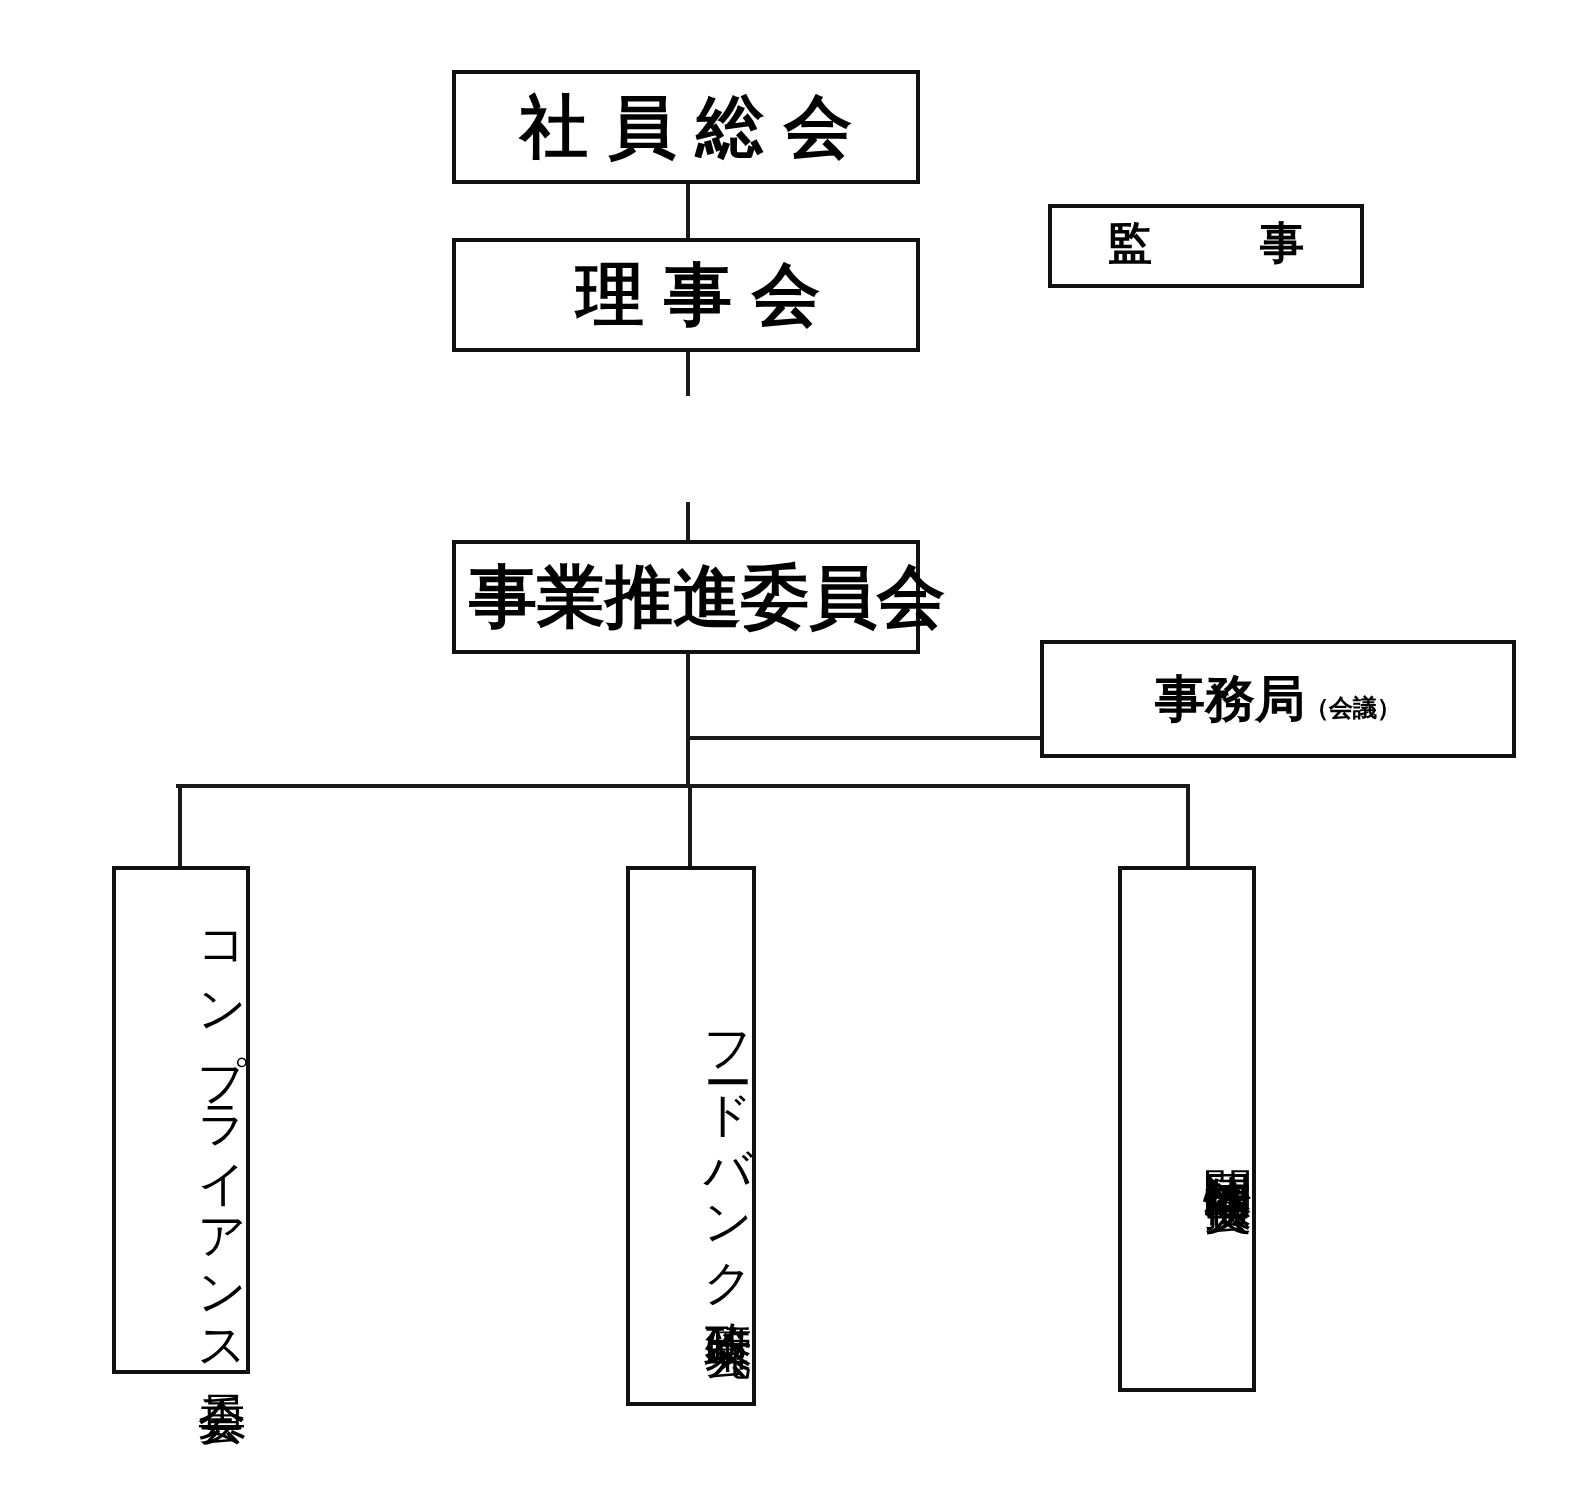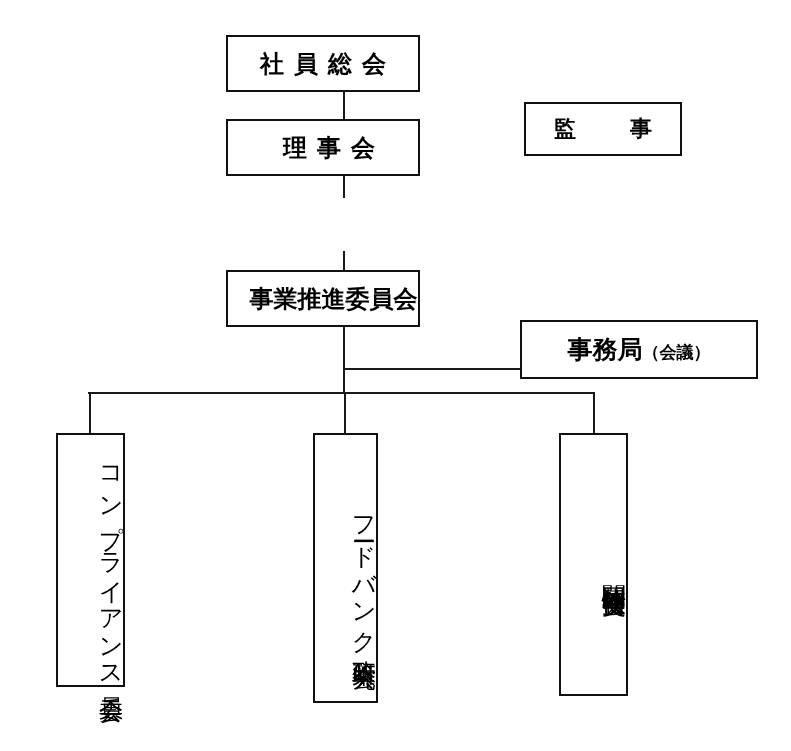--- a/index.html
+++ b/index.html
@@ -26,23 +26,23 @@
     align-items: center;
     justify-content: center;
     color: #000000;
     font-weight: bold;
     z-index: 2;
   }
 
   
   .spine-box {
     left: 226px;
-    width: 194px;
+    width: 234px;
     height: 57px;
-    font-size: 24px;
+    font-size: 34px;
     align-items: center;
   }
   .spine-label {
     letter-spacing: 10px;
     text-indent: 10px;
     white-space: nowrap;
     line-height: 1;
   }
   .spine-label.tight {
     letter-spacing: 0px;
@@ -52,21 +52,21 @@
   #box-general-meeting { top: 35px; }
   #box-board          { top: 119px; padding-left: 12px; }
   #box-representative { top: 196px; }
   #box-promotion      { top: 270px; padding-left: 21px; }
 
   
   #box-auditor {
     left: 524px;
     top: 102px;
     width: 158px;
-    height: 54px;
+    height: 42px;
     font-size: 22px;
   }
   #box-auditor .spine-label {
     letter-spacing: 16px;
     text-indent: 16px;
   }
 
   
   #box-secretariat {
     left: 520px;
@@ -76,21 +76,21 @@
     font-size: 25px;
   }
   .secretariat-inner {
     display: flex;
     align-items: baseline;
     justify-content: center;
     white-space: nowrap;
     line-height: 1;
   }
   .secretariat-main { font-size: 25px; font-weight: bold; }
-  .secretariat-sub  { font-size: 17px; font-weight: bold; }
+  .secretariat-sub  { font-size: 12px; font-weight: bold; }
 
   
   .vertical-box {
     writing-mode: vertical-rl;
     text-orientation: upright;
     font-size: 24px;
     font-weight: normal;
     letter-spacing: 1px;
     padding-top: 12px;
     align-items: flex-start;

